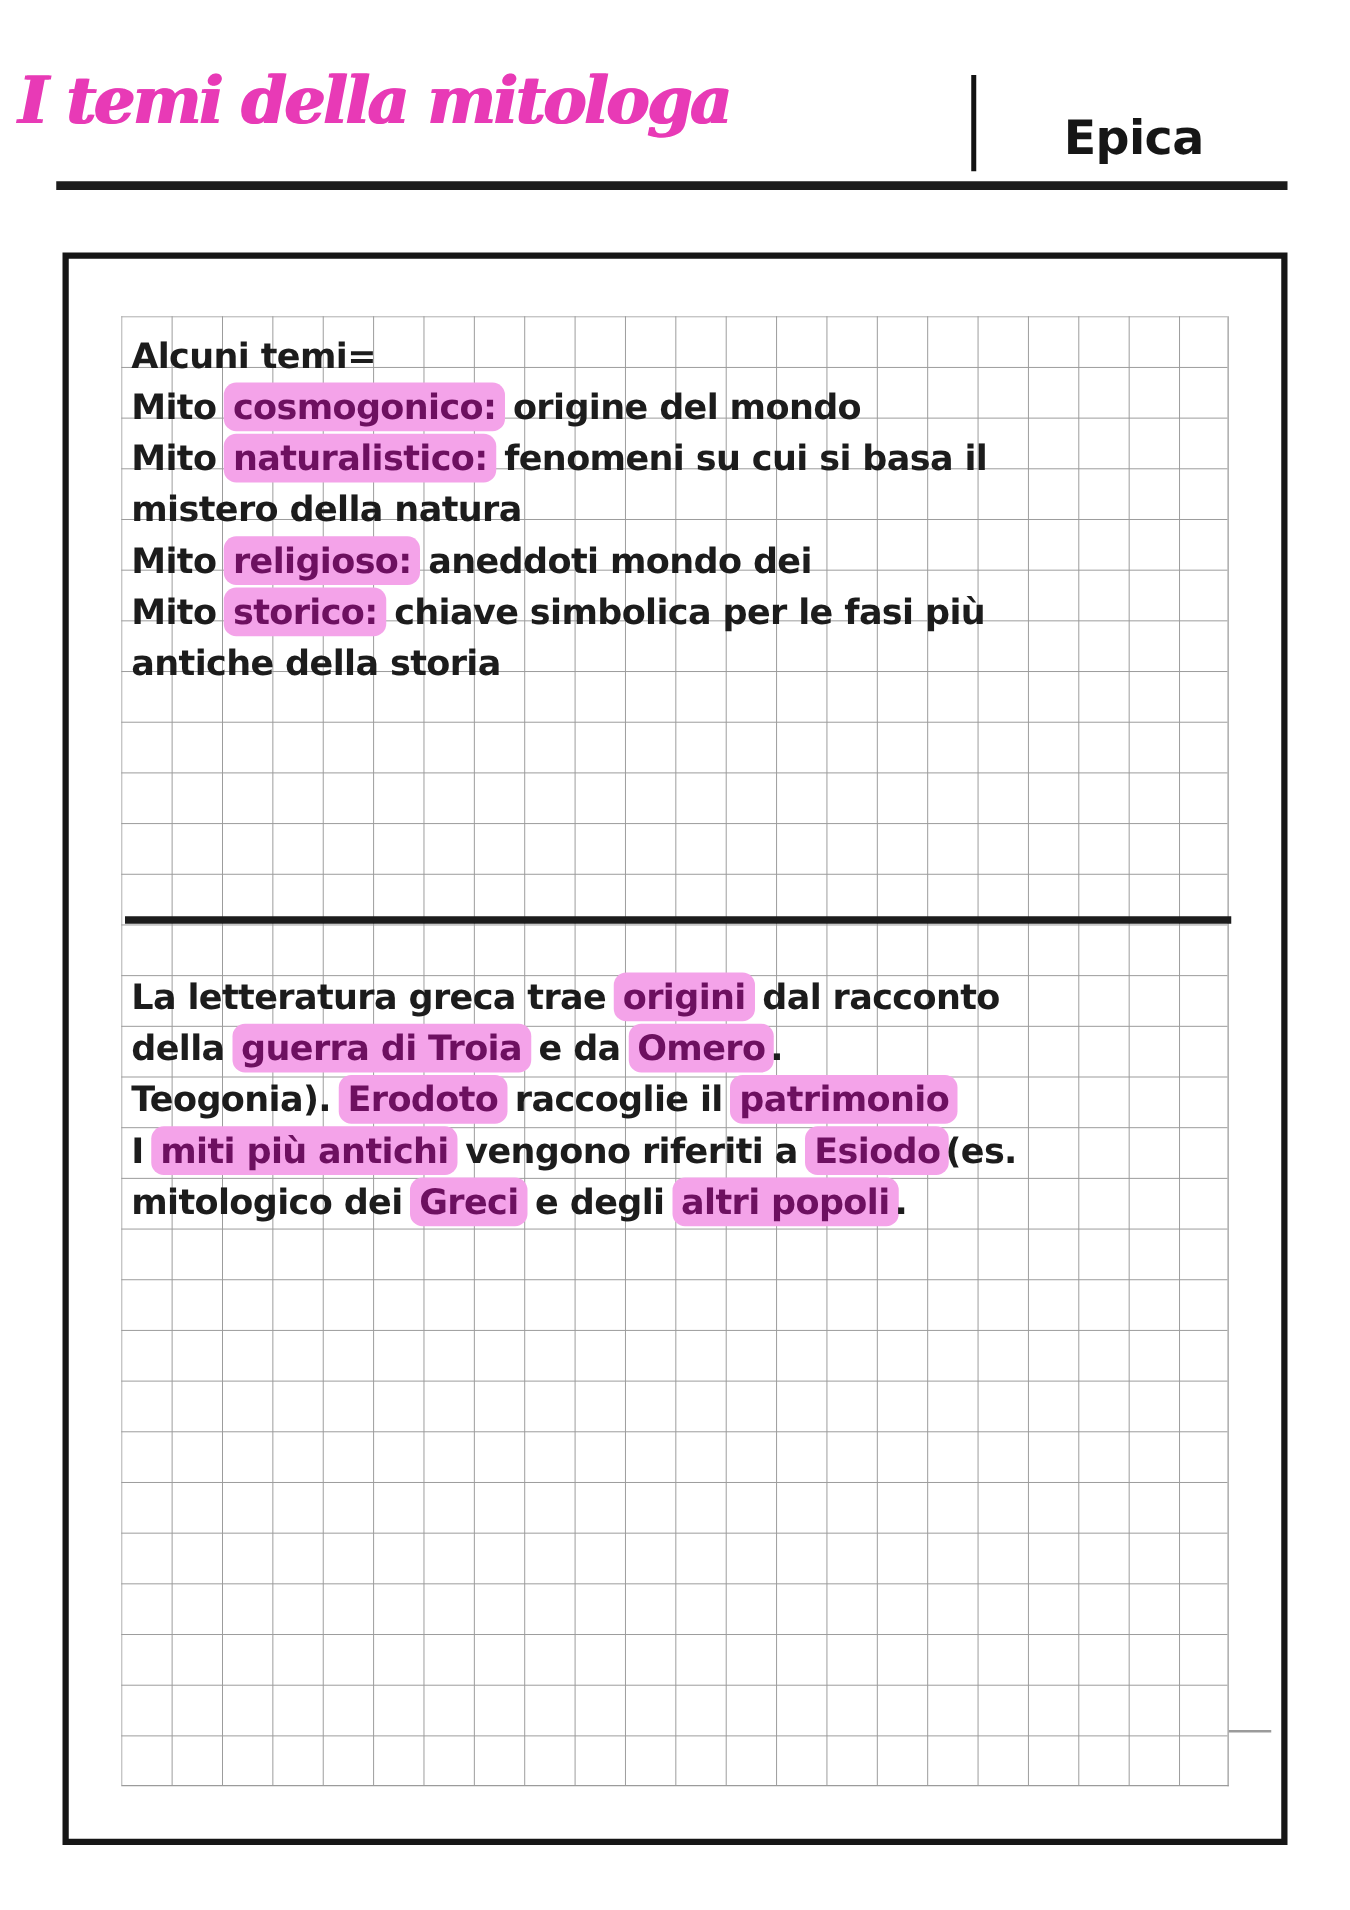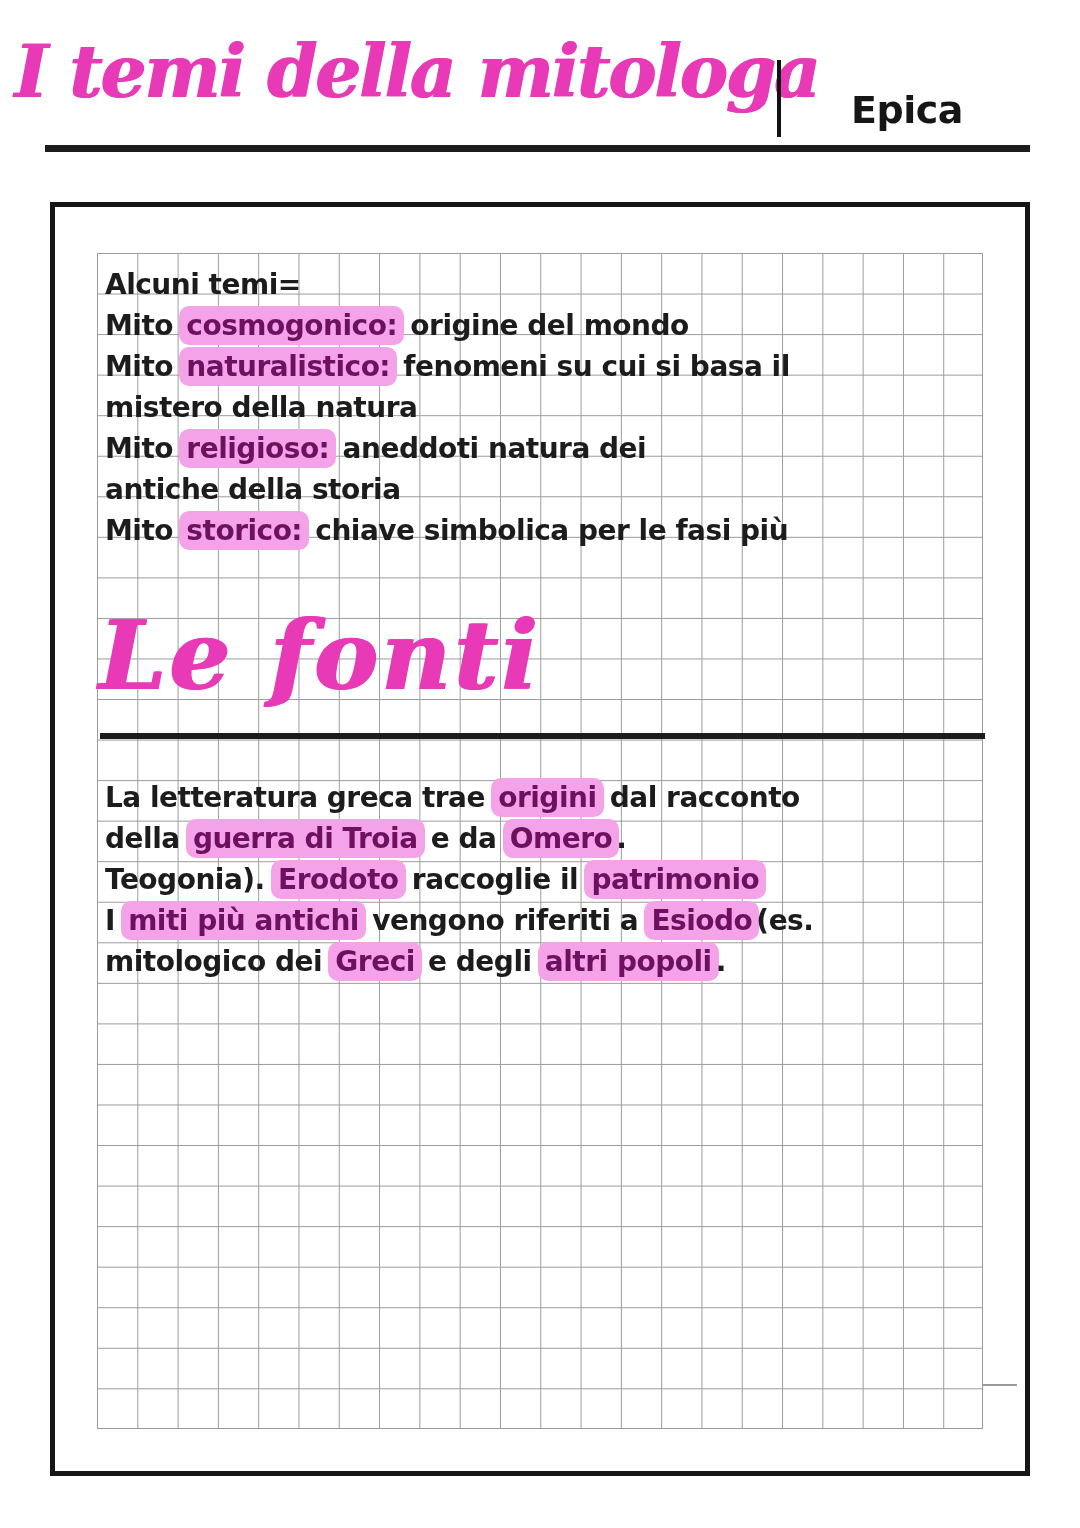--- a/index.html
+++ b/index.html
@@ -17,22 +17,22 @@
     position:absolute; left:45px; top:145px;
     width:985px; height:7px;
     background:var(--ink,#1a1a1a);
   }
   .script {
     font-family:"DejaVu Serif", serif;
     font-style:italic; font-weight:bold;
     color:var(--script-pink,#e83ab6);
   }
   .page-title {
-    position:absolute; left:14px; top:32px;
-    font-size:72px; line-height:1.1;
+    position:absolute; left:14px; top:52px;
+    font-size:52px; line-height:1.1;
     letter-spacing:-2px;
     text-shadow:1.5px 0 0 var(--script-pink,#e83ab6);
     white-space:nowrap;
   }
   .title-divider {
     position:absolute; left:777px; top:60px;
     width:4px; height:77px;
     background:#121212;
   }
   .subject-label {
@@ -113,27 +113,26 @@
 
   <div class="note-box">
     <div class="grid-paper"></div>
     <div class="grid-overhang"></div>
 
     <div class="text-block themes-block">
         <div class="line"><span>Alcuni temi=</span></div>
         <div class="line"><span>Mito </span><span class="hl">cosmogonico:</span><span> origine del mondo</span></div>
         <div class="line"><span>Mito </span><span class="hl">naturalistico:</span><span> fenomeni su cui si basa il</span></div>
         <div class="line"><span>mistero della natura</span></div>
-        <div class="line"><span>Mito </span><span class="hl">religioso:</span><span> aneddoti natura dei</span></div>
+        <div class="line"><span>Mito </span><span class="hl">religioso:</span><span> aneddoti mondo dei</span></div>
+        <div class="line"><span>Mito </span><span class="hl">storico:</span><span> chiave simbolica per le fasi più</span></div>
         <div class="line"><span>antiche della storia</span></div>
-        <div class="line"><span>Mito </span><span class="hl">storico:</span><span> chiave simbolica per le fasi più</span></div>
       </div>
 
     <div class="section-underline"></div>
-    <h2 class="script section-title">Le fonti</h2>
 
     <div class="text-block fonti-block">
         <div class="line"><span>La letteratura greca trae </span><span class="hl">origini</span><span> dal racconto</span></div>
         <div class="line"><span>della </span><span class="hl">guerra di Troia</span><span> e da </span><span class="hl">Omero</span><span>.</span></div>
         <div class="line"><span>Teogonia). </span><span class="hl">Erodoto</span><span> raccoglie il </span><span class="hl">patrimonio</span></div>
         <div class="line"><span>I </span><span class="hl">miti più antichi</span><span> vengono riferiti a </span><span class="hl">Esiodo</span><span>(es.</span></div>
         <div class="line"><span>mitologico dei </span><span class="hl">Greci</span><span> e degli </span><span class="hl">altri popoli</span><span>.</span></div>
       </div>
   </div>
 

